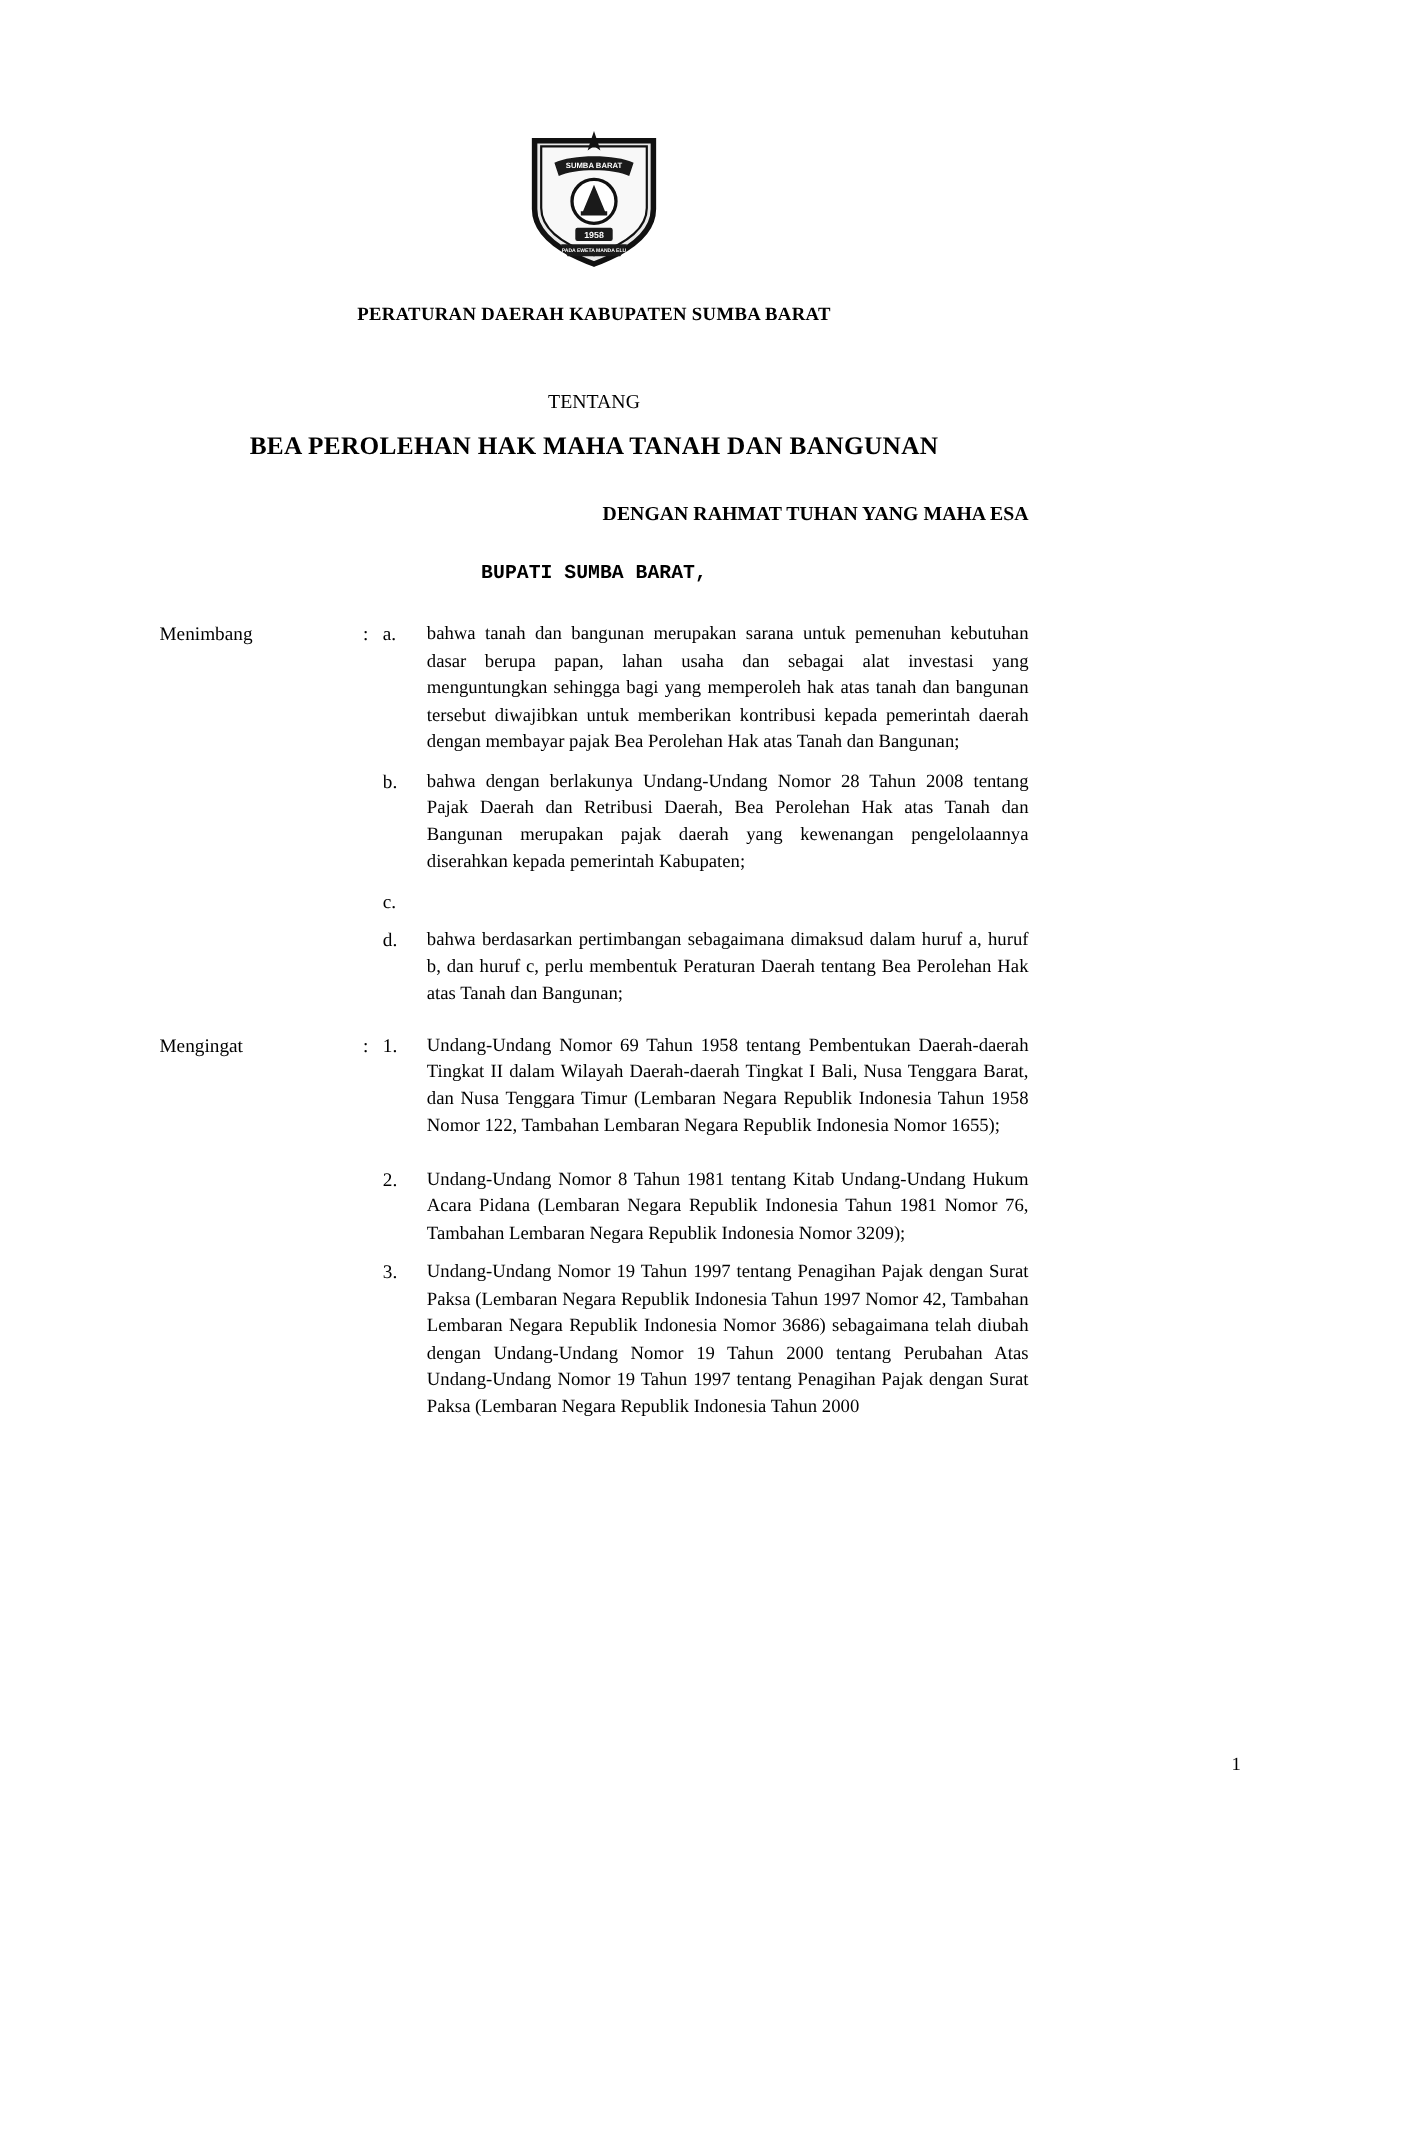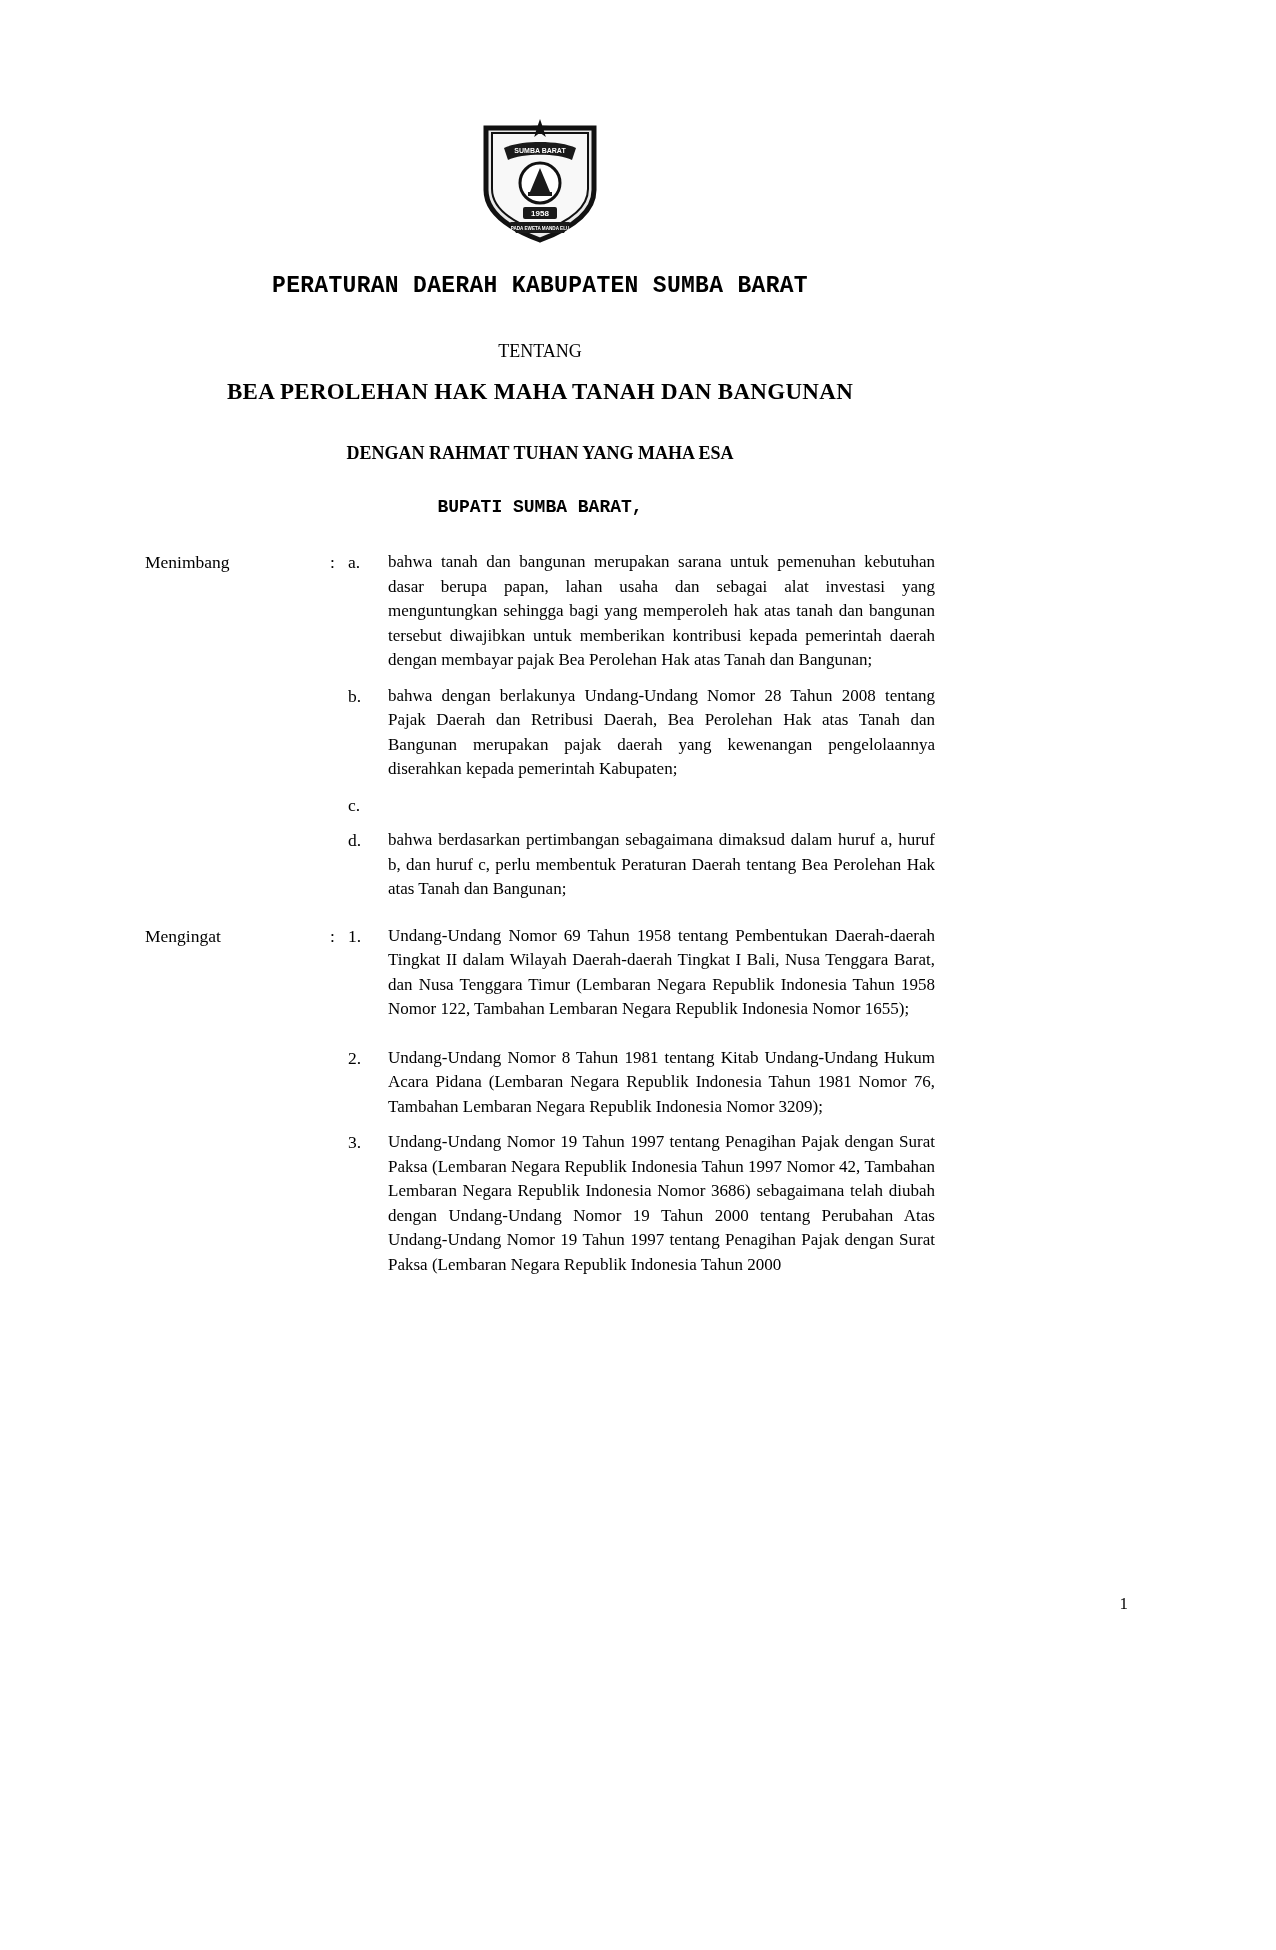--- a/index.html
+++ b/index.html
@@ -15,53 +15,52 @@
   }
   .content {
     position: absolute;
     left: 145px;
     top: 0;
     width: 790px;
   }
   .emblem-wrap { text-align: center; margin-top: 116px; height: 130px; }
   .doc-title {
     margin-top: 26px;
-    font-size: 23px;
+    font-size: 17px;
     font-weight: bold;
     text-align: center;
     line-height: 28px;
     letter-spacing: 0.3px;
-    font-family: Liberation Mono, monospace;
   }
   .doc-number {
     margin-top: 12px;
     font-size: 18px;
     text-align: center;
     line-height: 22px;
     white-space: pre;
   }
   .tentang-label {
-    margin-top: 40px;
+    margin-top: 54px;
     font-size: 18px;
     text-align: center;
     line-height: 22px;
   }
   .doc-subject {
     margin-top: 16px;
     font-size: 23px;
     font-weight: bold;
     text-align: center;
     line-height: 28px;
     letter-spacing: 0.3px;
   }
   .grace-line {
     margin-top: 36px;
     font-size: 18px;
     font-weight: bold;
-    text-align: center;
+    text-align: right;
     line-height: 22px;
   }
   .authority-line {
     margin-top: 32px;
     font-size: 18px;
     font-weight: bold;
     text-align: center;
     line-height: 22px;
     font-family: Liberation Mono, monospace;
   }

